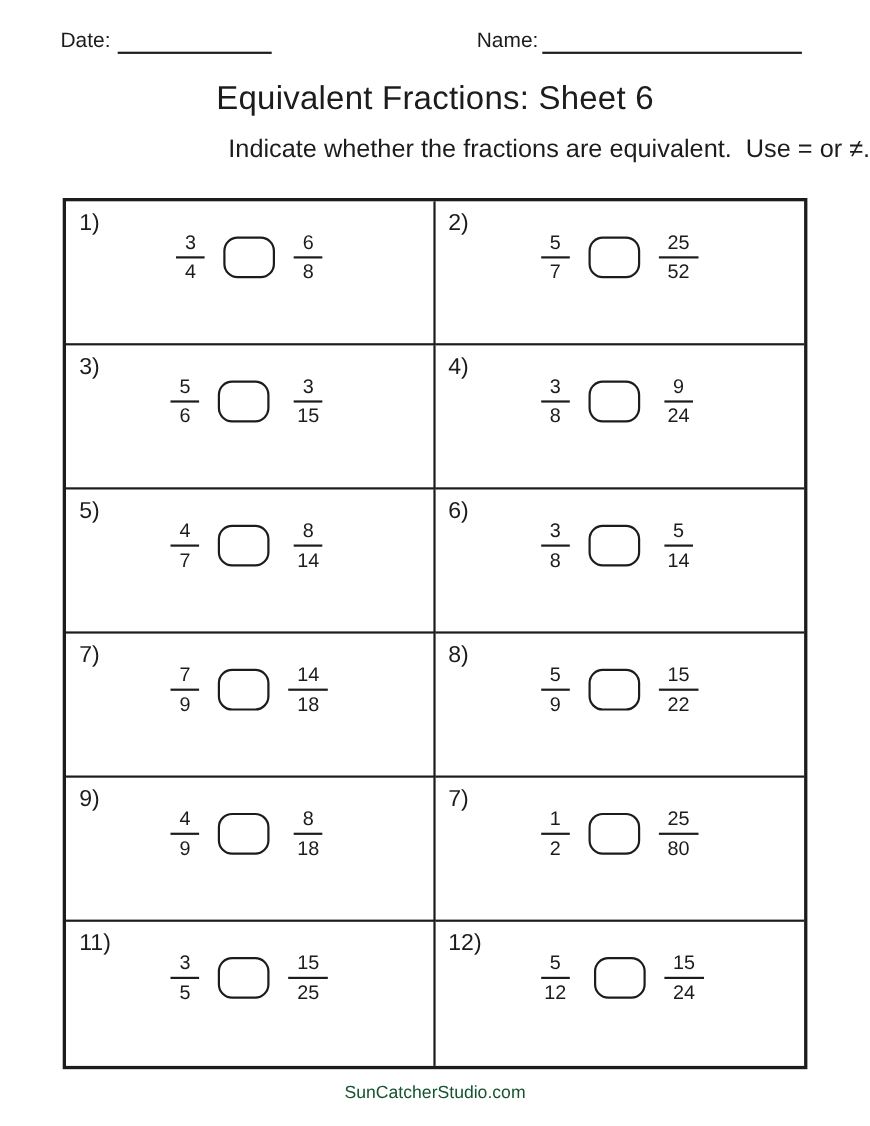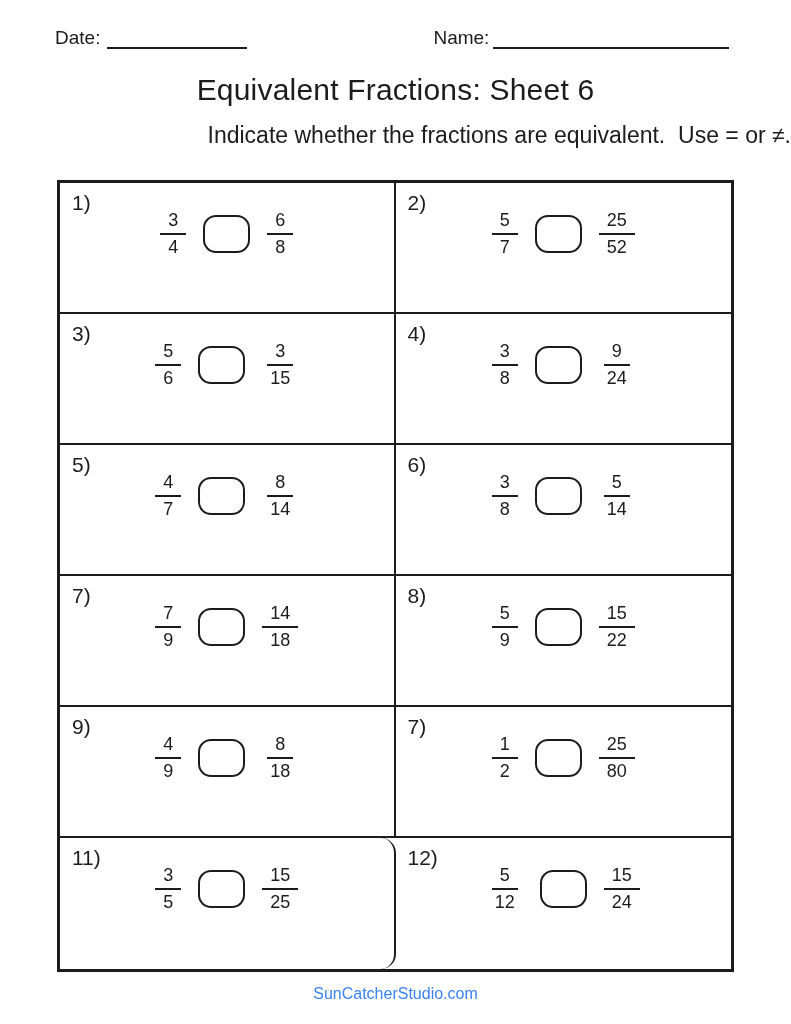--- a/index.html
+++ b/index.html
@@ -52,21 +52,21 @@
     grid-auto-rows: 131px;
     background: #fff;
   }
   .cell {
     position: relative;
     border-right: 2.5px solid #1c1c1c;
     border-bottom: 2.5px solid #1c1c1c;
     padding-top: 27px;
   }
   .cell:nth-child(2n) { border-right: none; }
-  .cell:nth-last-child(-n+2) { border-bottom: none; border-radius: 15px; }
+  .cell:nth-last-child(-n+2) { border-bottom: none; }
 
   .pnum {
     position: absolute;
     top: 8px; left: 12px;
     font-size: 21px;
   }
   .prow {
     display: flex;
     justify-content: center;
     align-items: center;
@@ -88,21 +88,21 @@
     background: #fff;
     display: inline-block;
   }
 
   .footer {
     position: absolute;
     left: 0; bottom: 21px;
     width: 100%;
     text-align: center;
     font-size: 16px;
-    color: #3b82f6;
+    color: #14532d;
   }
 </style>
 </head>
 <body>
 
 <div class="page">
 
   <div class="header-row">
     <div class="field-group">
       <span>Date:</span>

